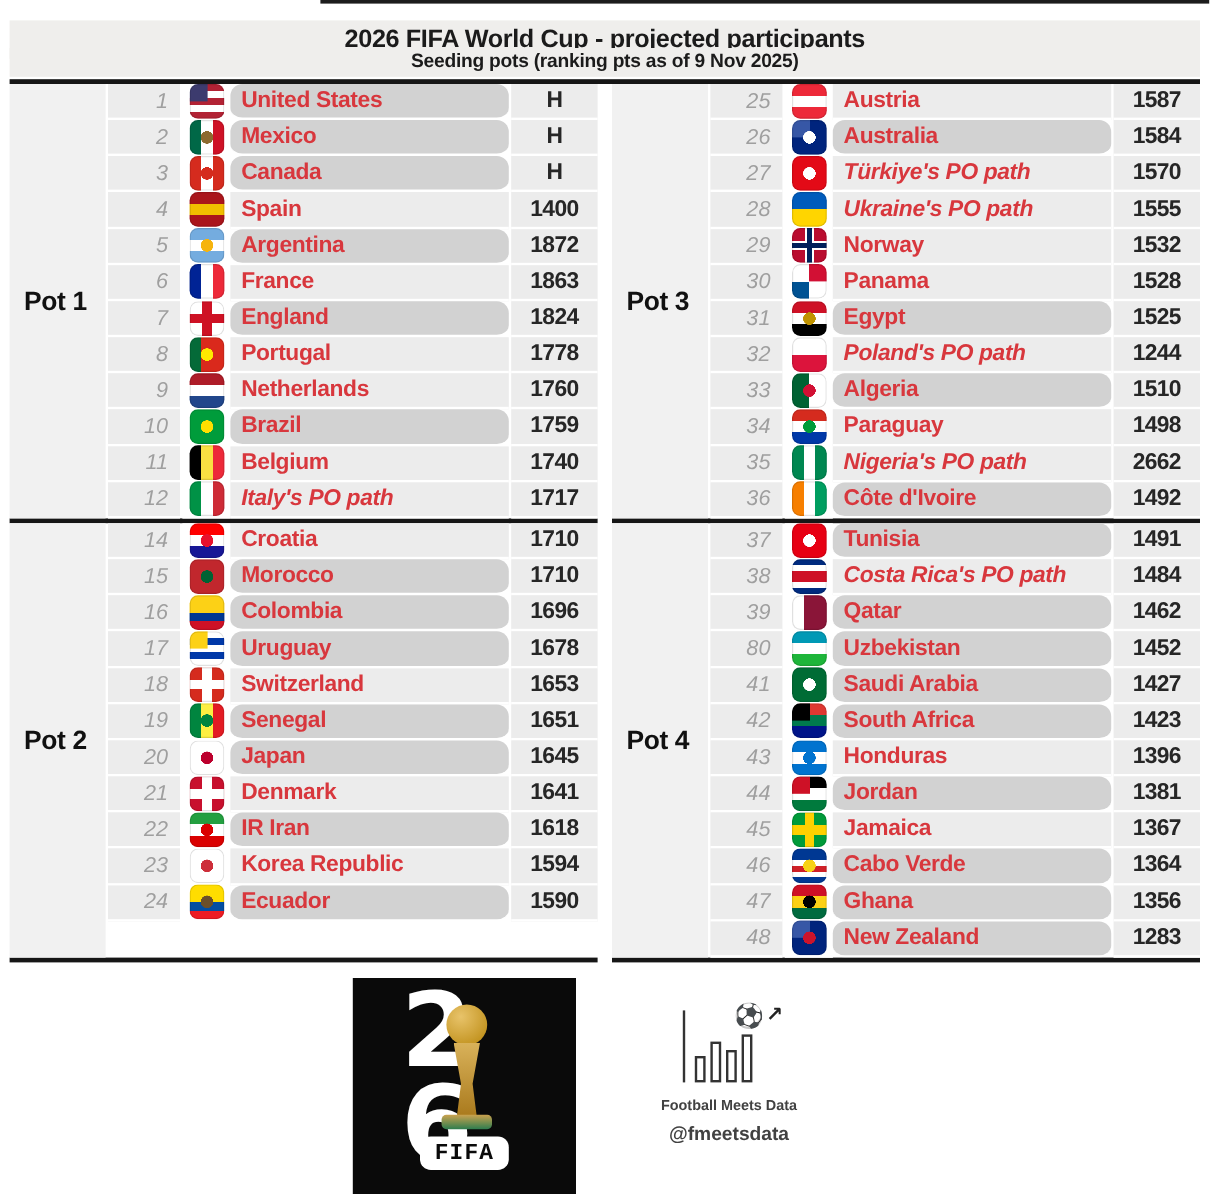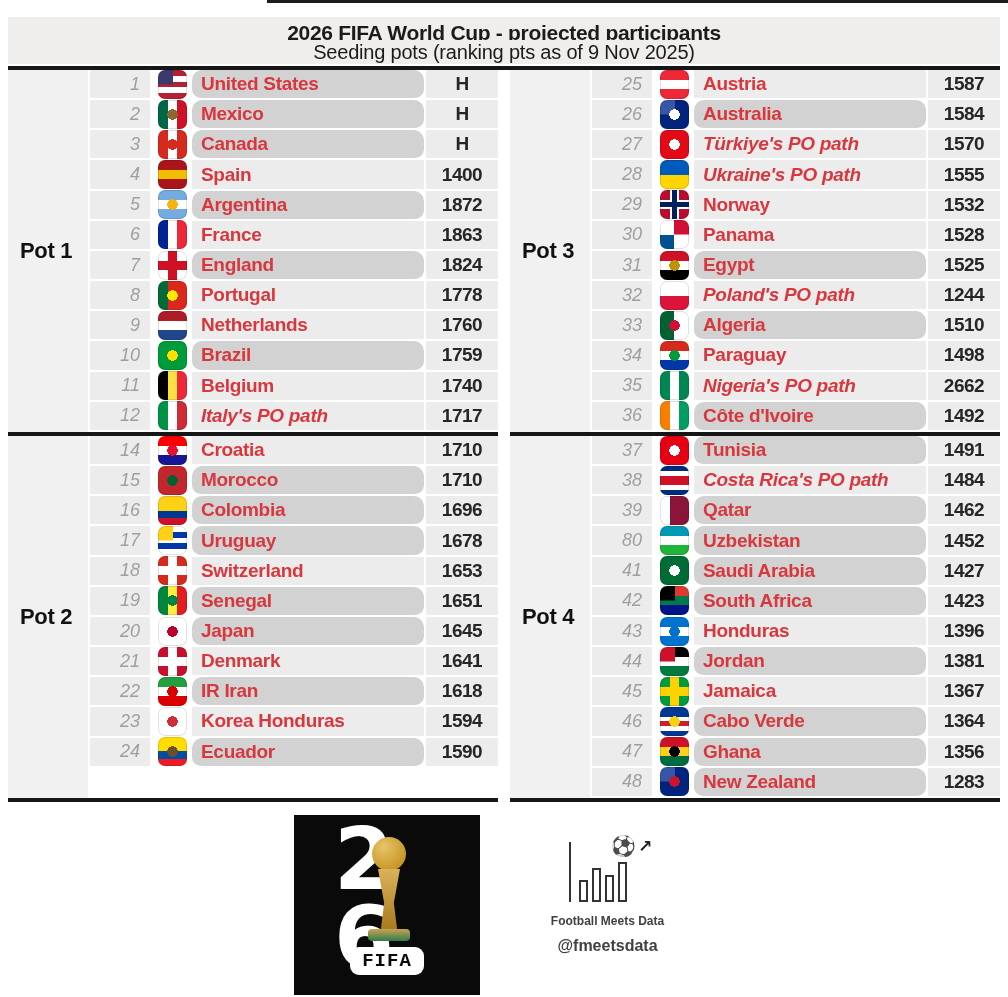--- a/index.html
+++ b/index.html
@@ -3,21 +3,21 @@
 <meta charset="utf-8">
 <style>
   html,body{margin:0;padding:0;background:#ffffff;}
   #stage{position:relative;width:1008px;height:997px;background:#ffffff;
          font-family:"Liberation Sans", sans-serif;overflow:hidden;}
 
   .top-edge{position:absolute;left:267px;top:0;width:741px;height:3px;background:#1c1c1c;}
 
   .band{position:absolute;left:8px;width:992px;background:#efeeec;text-align:center;color:#1b1b1b;}
   .band-title{top:17px;height:32px;line-height:32px;font-size:21px;font-weight:800;letter-spacing:-0.3px;}
-  .band-sub{top:40px;height:24px;line-height:24px;font-size:20px;font-weight:400;letter-spacing:-0.2px;}
+  .band-sub{top:40px;height:24px;line-height:24px;font-size:16px;font-weight:700;letter-spacing:-0.2px;}
   .hline-top{position:absolute;left:8px;top:66px;width:992px;height:4px;background:#161616;}
 
   .half{position:absolute;top:70px;width:490px;}
   .half-left{left:8px;}
   .half-right{left:510px;}
   .sep{height:4px;background:#161616;}
   .pot-block{position:relative;height:362px;}
   .pot-col{position:absolute;left:0;top:0;width:80px;height:100%;background:#f1f1f1;
            display:flex;align-items:center;}
   .pot-label{padding-left:12px;font-size:22px;font-weight:800;color:#111;letter-spacing:-0.3px;}
@@ -253,21 +253,21 @@
               <div class="flag" style="background: radial-gradient(circle, rgb(218, 0, 0) 0px, rgb(218, 0, 0) 25%, rgba(0, 0, 0, 0) 26%) 0px 0px / 100% 100% no-repeat, linear-gradient(rgb(35, 159, 64) 0%, rgb(35, 159, 64) 33.33%, rgb(255, 255, 255) 33.33%, rgb(255, 255, 255) 66.67%, rgb(218, 0, 0) 66.67%, rgb(218, 0, 0) 100%) 0px 0px / 100% 100% no-repeat;"></div>
             </div>
             <div class="cell cell-name shaded">IR Iran</div>
             <div class="cell cell-pts">1618</div>
           </div>
           <div class="row">
             <div class="cell cell-rank">23</div>
             <div class="cell cell-flag">
               <div class="flag" style="background: radial-gradient(circle, rgb(205, 46, 58) 0px, rgb(205, 46, 58) 25%, rgba(0, 0, 0, 0) 26%) 0px 0px / 100% 100% no-repeat, linear-gradient(rgb(255, 255, 255), rgb(255, 255, 255)) 0px 0px / 100% 100% no-repeat;"></div>
             </div>
-            <div class="cell cell-name">Korea Honduras</div>
+            <div class="cell cell-name">Korea Republic</div>
             <div class="cell cell-pts">1594</div>
           </div>
           <div class="row">
             <div class="cell cell-rank">24</div>
             <div class="cell cell-flag">
               <div class="flag" style="background: radial-gradient(circle, rgb(107, 79, 42) 0px, rgb(107, 79, 42) 25%, rgba(0, 0, 0, 0) 26%) 0px 0px / 100% 100% no-repeat, linear-gradient(rgb(255, 221, 0) 0%, rgb(255, 221, 0) 25%, rgb(255, 221, 0) 25%, rgb(255, 221, 0) 50%, rgb(3, 78, 162) 50%, rgb(3, 78, 162) 75%, rgb(237, 28, 36) 75%, rgb(237, 28, 36) 100%) 0px 0px / 100% 100% no-repeat;"></div>
             </div>
             <div class="cell cell-name shaded">Ecuador</div>
             <div class="cell cell-pts">1590</div>
           </div>

